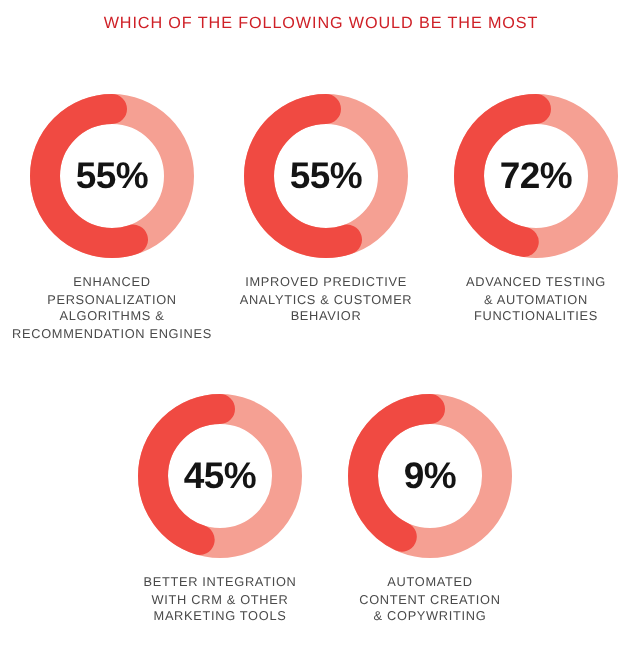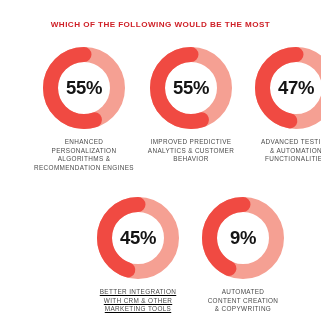--- a/index.html
+++ b/index.html
@@ -15,38 +15,37 @@
     position: relative;
   }
   #infographic {
     position: absolute;
     inset: 0;
     width: 321px;
     height: 332px;
   }
   .title {
     position: absolute;
-    top: 19px;
+    top: 6px;
     left: 0;
     width: 321px;
     text-align: center;
     color: #cf2027;
     font-size: 8.1px;
-    font-weight: bold;
+    font-weight: normal;
     letter-spacing: 0.45px;
     line-height: 11.5px;
     text-transform: uppercase;
   }
   .title-line { display: block; }
 
   .donut-cell {
     position: absolute;
     width: 110px;
     text-align: center;
-    padding-left: 28px;
   }
   .donut-wrap {
     position: relative;
     width: 88px;
     height: 88px;
     margin: 0 auto;
   }
   .donut-svg {
     display: block;
     width: 88px;
@@ -74,21 +73,21 @@
     line-height: 8.6px;
     letter-spacing: 0.35px;
     text-transform: uppercase;
   }
   .donut-label span { display: block; }
 
   
   .pos-0 { left: 1px;   top: 44px; }
   .pos-1 { left: 108px; top: 44px; }
   .pos-2 { left: 213px; top: 44px; }
-  .pos-3 { left: 55px;  top: 194px; text-decoration: underline; }
+  .pos-3 { left: 55px;  top: 194px; }
   .pos-4 { left: 160px; top: 194px; }
 </style>
 </head>
 <body>
 
 <div id="infographic">
 
   <div class="title">
     <span class="title-line">WHICH OF THE FOLLOWING WOULD BE THE MOST</span>
   </div>
@@ -122,21 +121,21 @@
           <span>ANALYTICS &amp; CUSTOMER</span>
           <span>BEHAVIOR</span>
         </div>
       </div>
       <div class="donut-cell pos-2">
         <div class="donut-wrap">
           <svg class="donut-svg" viewBox="0 0 88 88">
             <circle cx="44" cy="44" r="33.5" fill="none" stroke="#F5A093" stroke-width="15"></circle>
             <circle cx="44" cy="44" r="33.5" fill="none" stroke="#F04A42" stroke-width="15" stroke-linecap="round" stroke-dasharray="98.929 210.487" transform="rotate(-90 44 44) scale(1,-1) translate(0,-88)"></circle>
           </svg>
-          <div class="donut-value">47%</div>
+          <div class="donut-value">72%</div>
         </div>
         <div class="donut-label">
           <span>ADVANCED TESTING</span>
           <span>&amp; AUTOMATION</span>
           <span>FUNCTIONALITIES</span>
         </div>
       </div>
       <div class="donut-cell pos-3">
         <div class="donut-wrap">
           <svg class="donut-svg" viewBox="0 0 88 88">

